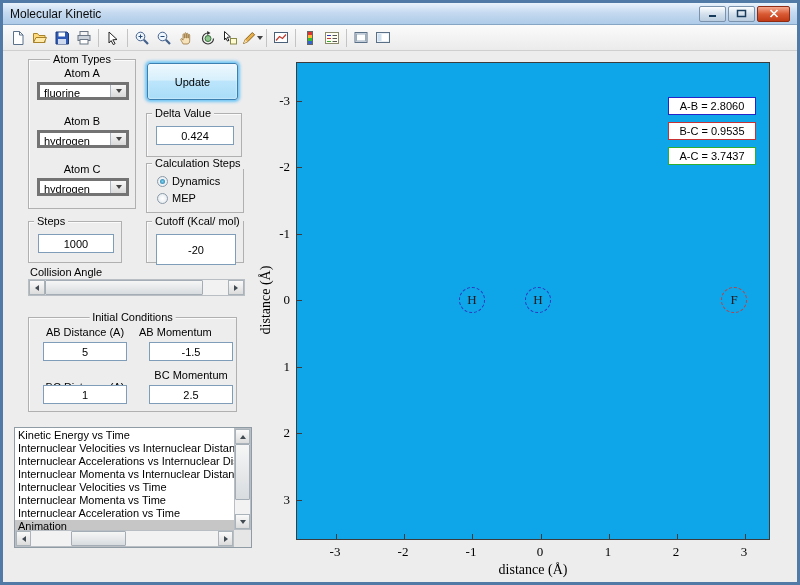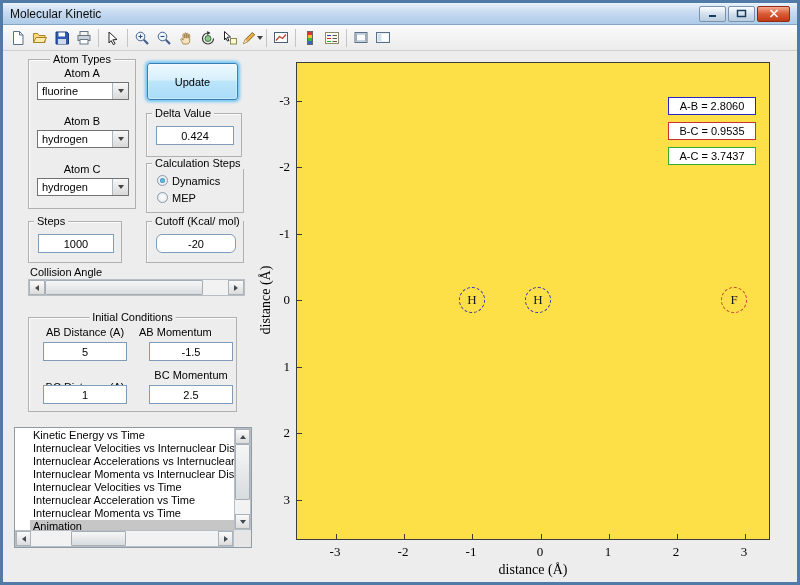--- a/index.html
+++ b/index.html
@@ -37,60 +37,60 @@
           box-shadow:inset 1px 1px 0 rgba(255,255,255,.75); }
   .gtitle { position:absolute; top:-7px; font-size:11px; background:#ededee; padding:0 3px;
             white-space:nowrap; }
   .gtitle.center { left:50%; transform:translateX(-50%); }
   .gtitle.left { left:5px; }
   .lbl { font-size:11px; }
 
   .field { position:absolute; border:1px solid #7f9db9; background:#fff;
            font:11px "Liberation Sans",sans-serif; text-align:center; }
 
-  .combo { position:absolute; height:18px; border:1px solid #737373; background:#fff; display:flex; }
+  .combo { position:absolute; height:18px; border:3px solid #737373; background:#fff; display:flex; }
   .combo .val { flex:1; font-size:11px; padding:2px 0 0 4px; overflow:hidden; white-space:nowrap; }
   .combo .btn { width:16px; background:linear-gradient(#f7f7f7,#d9d9d9);
                 border-left:1px solid #aab6c0; display:flex; align-items:center; justify-content:center; }
 
   .update-btn { position:absolute; left:144px; top:12px; width:91px; height:37px;
                 border:1px solid #3c7fb1; border-radius:3px;
                 background:linear-gradient(#eef8fe,#d7f0fc 45%,#bce5fc 50%,#a9dcf8);
                 box-shadow:0 0 3px 2px rgba(91,192,247,.85), inset 0 0 2px #fff;
                 font:11px "Liberation Sans",sans-serif; text-align:center; }
 
-  .radiorow { position:absolute; left:10px; display:flex; align-items:flex-start; gap:4px; height:12px; }
+  .radiorow { position:absolute; left:10px; display:flex; align-items:flex-end; gap:4px; height:12px; }
   .radio { width:11px; height:11px; border-radius:50%; border:1px solid #8a9aa8;
            background:radial-gradient(#ffffff,#dfe6ec); position:relative; flex:0 0 auto; }
   .radio.checked::after { content:""; position:absolute; left:2px; top:2px; width:5px; height:5px;
                           border-radius:50%; background:radial-gradient(#79d2f2,#1f6f9c); }
 
   
   .sbar { position:absolute; background:#f2f2f2; border:1px solid #b9bec4; display:flex; }
   .sbtn { flex:0 0 auto; background:linear-gradient(#fafafa,#dcdcdc); border:1px solid #aab2ba;
           display:flex; align-items:center; justify-content:center; }
   .sthumb { background:linear-gradient(#f6f6f6,#d8dcdf); border:1px solid #a4adb5; border-radius:1px; }
   .tri-l { width:0; height:0; border-top:3.5px solid transparent; border-bottom:3.5px solid transparent; border-right:4.5px solid #424a52; }
   .tri-r { width:0; height:0; border-top:3.5px solid transparent; border-bottom:3.5px solid transparent; border-left:4.5px solid #424a52; }
   .tri-u { width:0; height:0; border-left:3.5px solid transparent; border-right:3.5px solid transparent; border-bottom:4.5px solid #424a52; }
   .tri-d { width:0; height:0; border-left:3.5px solid transparent; border-right:3.5px solid transparent; border-top:4.5px solid #424a52; }
 
   
   .listbox { position:absolute; left:11px; top:376px; width:238px; height:121px;
              border:1px solid #8f9ba5; background:#fff; }
   .listitems { position:absolute; left:0; top:1px; right:17px; bottom:17px; overflow:hidden; }
-  .listitem { height:13px; line-height:13px; padding-left:3px; white-space:nowrap; overflow:hidden;margin-left:15px; }
+  .listitem { height:13px; line-height:13px; padding-left:3px; white-space:nowrap; overflow:hidden; }
   .listitem.selected { background:#c6c6c6; }
   .vsb { position:absolute; right:0; top:0; bottom:17px; width:17px; flex-direction:column; }
   .hsb2 { position:absolute; left:0; bottom:0; right:17px; height:17px; }
   .sbcorner { position:absolute; right:0; bottom:0; width:17px; height:17px; background:#e6e6e6; }
 
   
   .plotbox { position:absolute; left:293px; top:11px; width:474px; height:478px;
-             background:#fde047; border:1px solid #3c3c3c; }
+             background:#0ea5e9; border:1px solid #3c3c3c; }
   .serif { font-family:"Liberation Serif","DejaVu Serif",serif; }
   .xtickmark { position:absolute; bottom:0; width:1px; height:5px; background:#3c3c3c; }
   .ytickmark { position:absolute; left:0; width:5px; height:1px; background:#3c3c3c; }
   .xticklabel { position:absolute; width:30px; text-align:center; font-size:13px; }
   .yticklabel { position:absolute; width:32px; text-align:right; font-size:13px; }
   .axlabel { position:absolute; font-size:14px; text-align:center; }
   .annot { position:absolute; width:88px; height:18px; line-height:16px; background:#fff;
            border:1px solid #000; font-size:11px; text-align:center; }
   .atom { position:absolute; width:26px; height:26px; border:1px dashed #333; border-radius:50%;
           text-align:center; line-height:24px; font-size:13px; color:#1a1a1a; }
@@ -284,21 +284,21 @@
       </div>
     </div>
 
     <div class="gbox" style="left:25px; top:170px; width:94px; height:42px;">
       <span class="gtitle left">Steps</span>
       <input class="field" style="left: 9px; top: 12px; width: 76px; height: 19px;" value="1000">
     </div>
 
     <div class="gbox" style="left:143px; top:170px; width:98px; height:42px;">
       <span class="gtitle left">Cutoff (Kcal/ mol)</span>
-      <input class="field" style="left: 9px; top: 12px; width: 80px; height: 19px; border-radius: 6px;" value="-20">
+      <input class="field" style="left: 9px; top: 12px; width: 80px; height: 31px;" value="-20">
     </div>
 
     <div class="lbl" style="position:absolute; left:27px; top:215px;">Collision Angle</div>
     <div class="sbar" style="left:25px; top:228px; width:217px; height:17px;">
       <span class="sbtn" style="width:16px;">
           <span class="tri-l"></span>
         </span>
       <span class="sthumb" style="width:158px;"></span>
       <span style="flex:1;"></span>
       <span class="sbtn" style="width:16px;">
@@ -318,22 +318,22 @@
       <input class="field" style="left: 120px; top: 67px; width: 84px; height: 19px;" value="2.5">
     </div>
 
     <div class="listbox">
       <div class="listitems">
         <div class="listitem">Kinetic Energy vs Time</div>
         <div class="listitem">Internuclear Velocities vs Internuclear Distance</div>
         <div class="listitem">Internuclear Accelerations vs Internuclear Dista</div>
         <div class="listitem">Internuclear Momenta vs Internuclear Distance</div>
         <div class="listitem">Internuclear Velocities vs Time</div>
+        <div class="listitem">Internuclear Momenta vs Time</div>
         <div class="listitem">Internuclear Acceleration vs Time</div>
-        <div class="listitem">Internuclear Momenta vs Time</div>
         <div class="listitem selected">Animation</div>
       </div>
       <div class="sbar vsb">
         <span class="sbtn" style="height:15px; width:100%;">
             <span class="tri-u"></span>
           </span>
         <span class="sthumb" style="height:56px; width:100%;"></span>
         <span style="flex:1;"></span>
         <span class="sbtn" style="height:15px; width:100%;">
             <span class="tri-d"></span>

